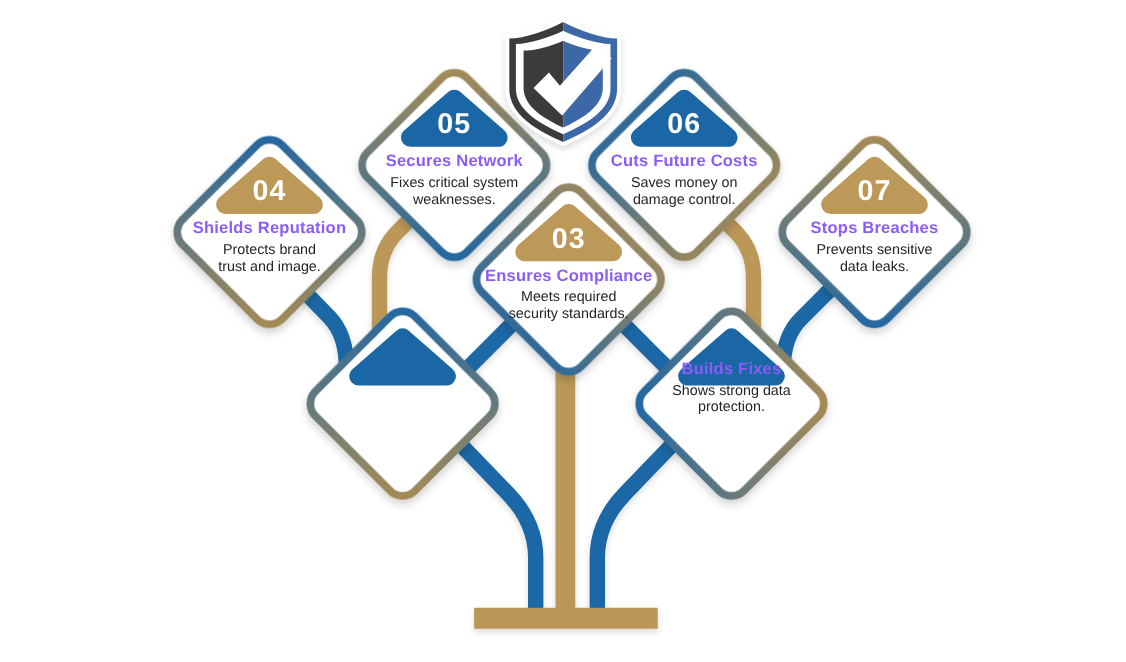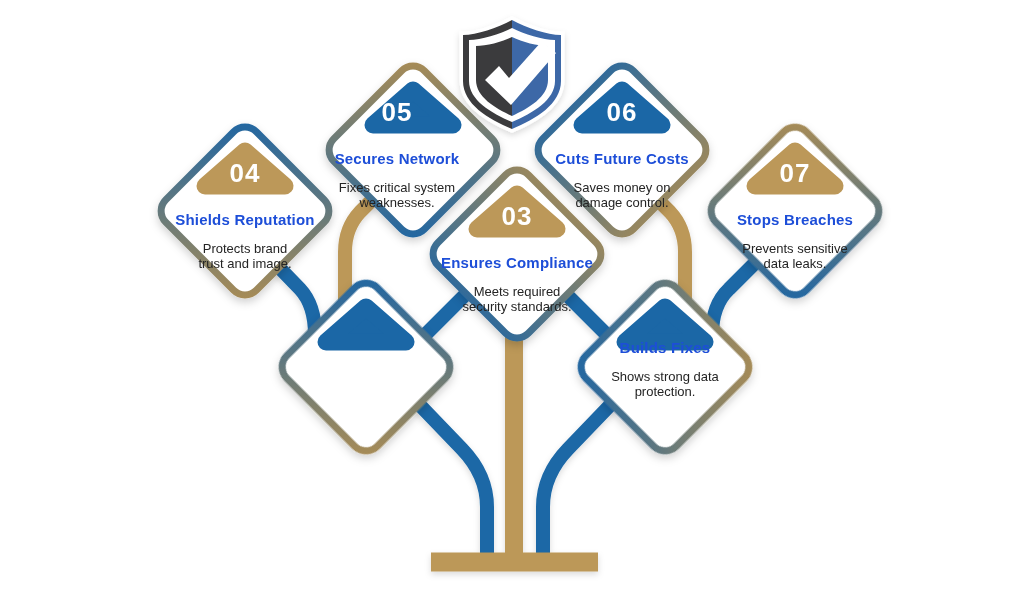--- a/index.html
+++ b/index.html
@@ -3,27 +3,27 @@
 <meta charset="utf-8">
 <style>
   html,body{margin:0;padding:0;background:#ffffff;}
   .canvas{
     position:relative;width:1024px;height:602px;background:#ffffff;overflow:hidden;
     font-family:"Liberation Sans",sans-serif;
   }
   .tree-svg{position:absolute;left:0;top:0;width:1024px;height:602px;}
   .node-text{position:absolute;width:170px;text-align:center;pointer-events:none;}
   .num{font-size:26px;font-weight:bold;color:#ffffff;line-height:28px;letter-spacing:1px;}
-  .title{font-size:15px;font-weight:bold;color:#1d4ed8;line-height:17px;margin-top:24px;letter-spacing:.2px;}
-  .desc{font-size:13px;color:#242424;line-height:15px;margin-top:13px;white-space:pre-line;}
+  .title{font-size:15px;font-weight:bold;color:#8b5cf6;line-height:17px;margin-top:12px;letter-spacing:.2px;}
+  .desc{font-size:13px;color:#242424;line-height:15px;margin-top:3px;white-space:pre-line;}
   .n01{left:281px;top:315px}
   .n02{left:580px;top:315px}
   .n03{left:432px;top:202px}
   .n04{left:160px;top:159px}
-  .n05{left:312px;top:98px}
+  .n05{left:328px;top:98px}
   .n06{left:537px;top:98px}
   .n07{left:710px;top:159px}
 </style>
 </head>
 <body>
 
 <div class="canvas">
 
   <svg class="tree-svg" viewBox="0 0 1024 602">
     <defs>

